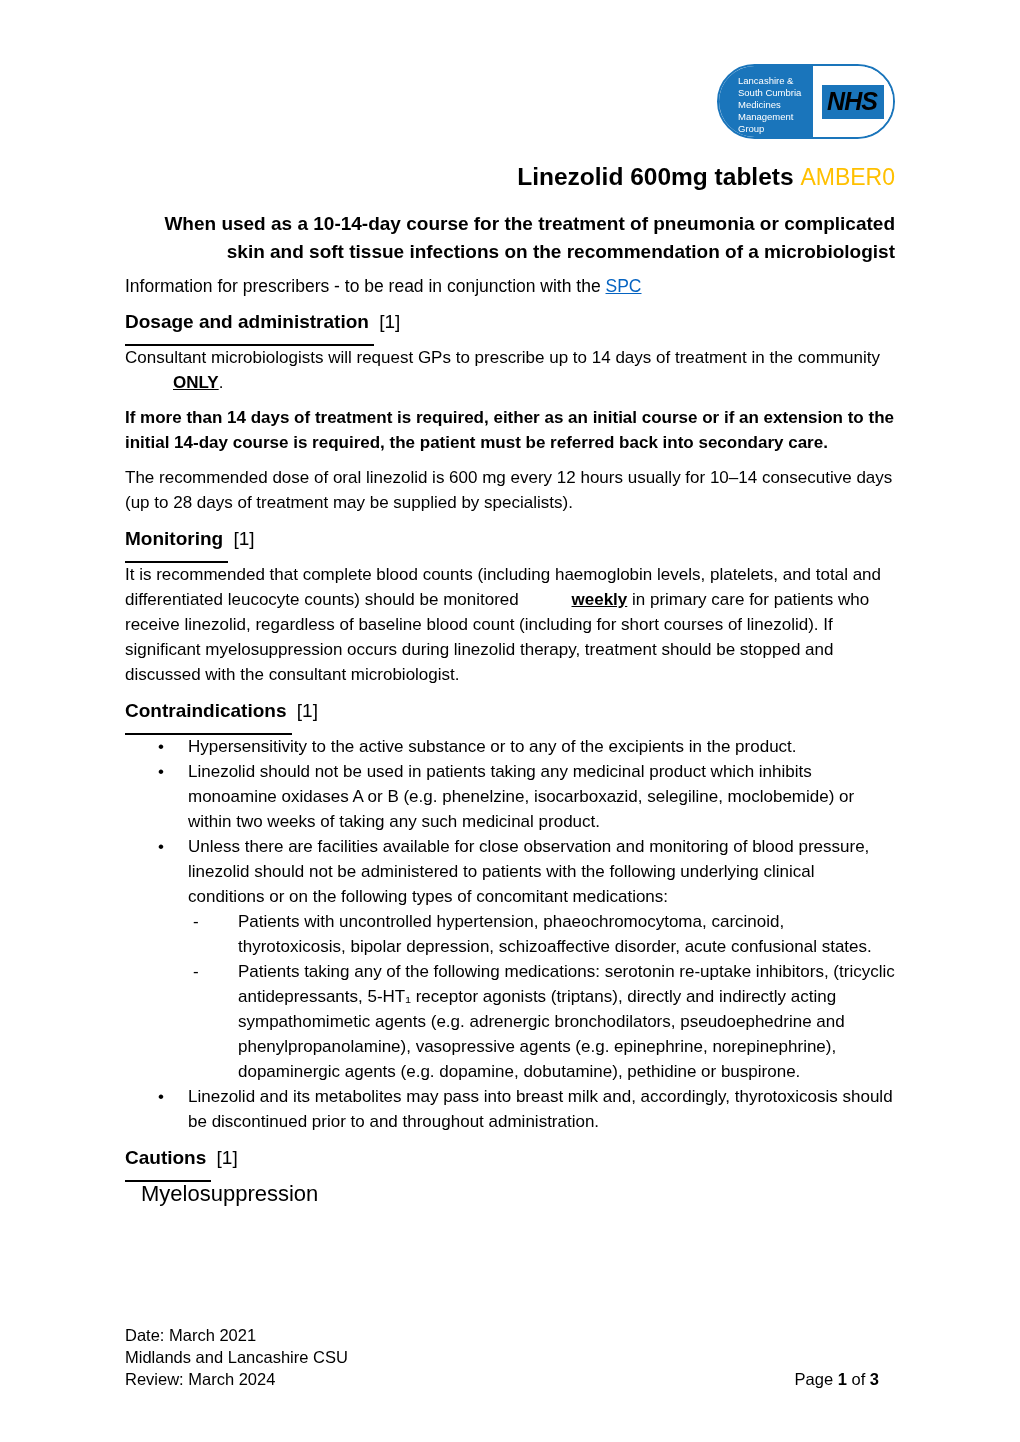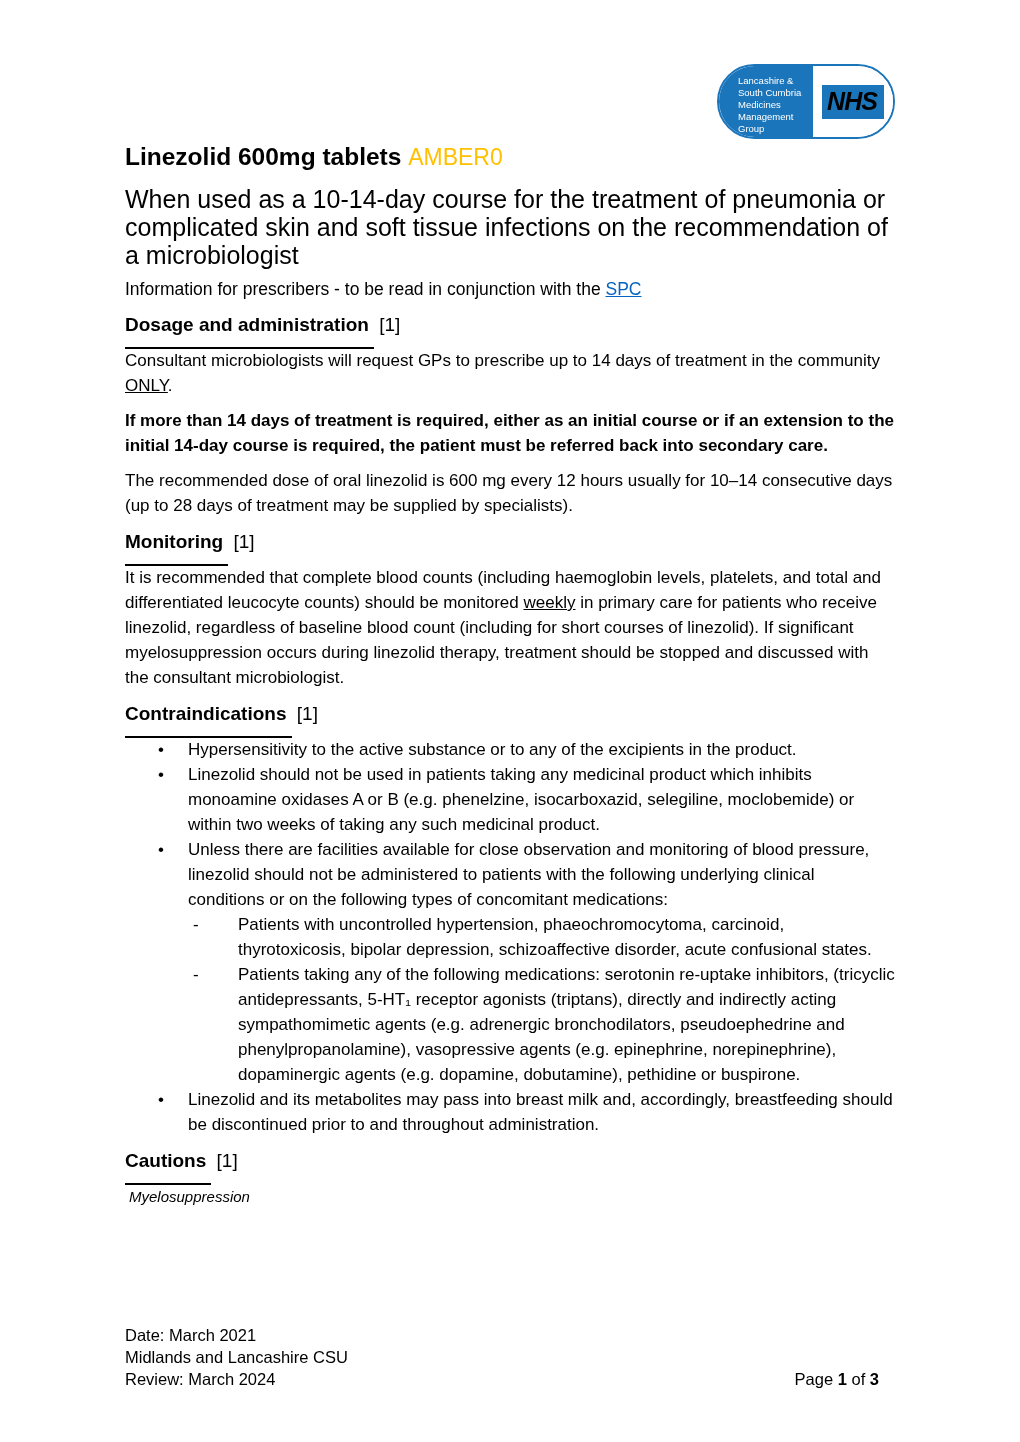--- a/index.html
+++ b/index.html
@@ -51,31 +51,31 @@
     font-weight: bold;
     font-style: italic;
     font-size: 25px;
     line-height: 1;
     padding: 4px 7px 5px 5px;
     letter-spacing: -1px;
   }
 
   
   .title {
-    text-align: left;
+    text-align: right;
     font-size: 24.5px;
     font-weight: bold;
-    margin: 5px 0 0 0;
-    line-height: 26px;
+    margin: 20px 0 0 0;
+    line-height: 36px;
   }
   .amber-label { color: var(--amber, #FFC000); font-weight: normal; font-size: 23px; }
   .subtitle {
-    text-align: left;
-    font-weight: normal;
-    font-size: 25px;
+    text-align: right;
+    font-weight: bold;
+    font-size: 19px;
     line-height: 28px;
     margin: 15px 0 0 0;
   }
   .info-line {
     font-weight: normal;
     font-size: 17.5px;
     line-height: 24px;
     margin: 8px 0 0 0;
   }
   .spc-link {
@@ -89,22 +89,22 @@
     font-weight: bold;
     line-height: 27px;
     margin: 10px 0 0 0;
   }
   .h-underline { border-bottom: 2px solid #000; padding-right: 5px; padding-bottom: 12px; margin-top: 28px; }
   .h-ref { font-weight: normal; }
 
   
   .para { font-size: 17px; line-height: 25px; margin: 10px 0 0 0; }
   .para-bold { font-weight: bold; }
-  .bu { font-weight: normal; text-decoration: underline; }
-  .italic-sub { font-style: italic; font-size: 15px; line-height: 25px; margin: 10px 0 0 4px; }
+  .bu { font-weight: bold; text-decoration: underline; margin-left: 48px; }
+  .italic-sub { font-size: 22px; line-height: 25px; margin: 10px 0 0 16px; }
 
   ul.bullets { list-style: none; margin: 10px 0 0 0; padding: 0; font-size: 17px; line-height: 25px; }
   ul.bullets > li { position: relative; padding-left: 63px; }
   ul.bullets > li::before { content: "\2022"; position: absolute; left: 33px; top: 0; }
   ul.dashes { list-style: none; margin: 0; padding: 0; }
   ul.dashes > li { position: relative; padding-left: 50px; }
   ul.dashes > li::before { content: "-"; position: absolute; left: 5px; top: 0; }
 
   
   .footer {
@@ -160,21 +160,21 @@
 
   <ul class="bullets">
     <li><span>Hypersensitivity to the active substance or to any of the excipients in the product.</span></li>
     <li><span>Linezolid should not be used in patients taking any medicinal product which inhibits monoamine oxidases A or B (e.g. phenelzine, isocarboxazid, selegiline, moclobemide) or within two weeks of taking any such medicinal product.</span></li>
     <li><span>Unless there are facilities available for close observation and monitoring of blood pressure, linezolid should not be administered to patients with the following underlying clinical conditions or on the following types of concomitant medications:</span>
       <ul class="dashes">
         <li><span>Patients with uncontrolled hypertension, phaeochromocytoma, carcinoid, thyrotoxicosis, bipolar depression, schizoaffective disorder, acute confusional states.</span></li>
         <li><span>Patients taking any of the following medications: serotonin re-uptake inhibitors, (tricyclic antidepressants, 5-HT₁ receptor agonists (triptans), directly and indirectly acting sympathomimetic agents (e.g. adrenergic bronchodilators, pseudoephedrine and phenylpropanolamine), vasopressive agents (e.g. epinephrine, norepinephrine), dopaminergic agents (e.g. dopamine, dobutamine), pethidine or buspirone.</span></li>
       </ul>
     </li>
-    <li><span>Linezolid and its metabolites may pass into breast milk and, accordingly, breastfeeding should be discontinued prior to and throughout administration.</span></li>
+    <li><span>Linezolid and its metabolites may pass into breast milk and, accordingly, thyrotoxicosis should be discontinued prior to and throughout administration.</span></li>
   </ul>
 
   <h3 class="section-h"><span class="h-underline">Cautions</span> <span class="h-ref">[1]</span></h3>
 
   <p class="italic-sub">Myelosuppression</p>
 
   <div class="footer">
     <div>Date: March 2021</div>
     <div>Midlands and Lancashire CSU</div>
     <div class="footer-last">

